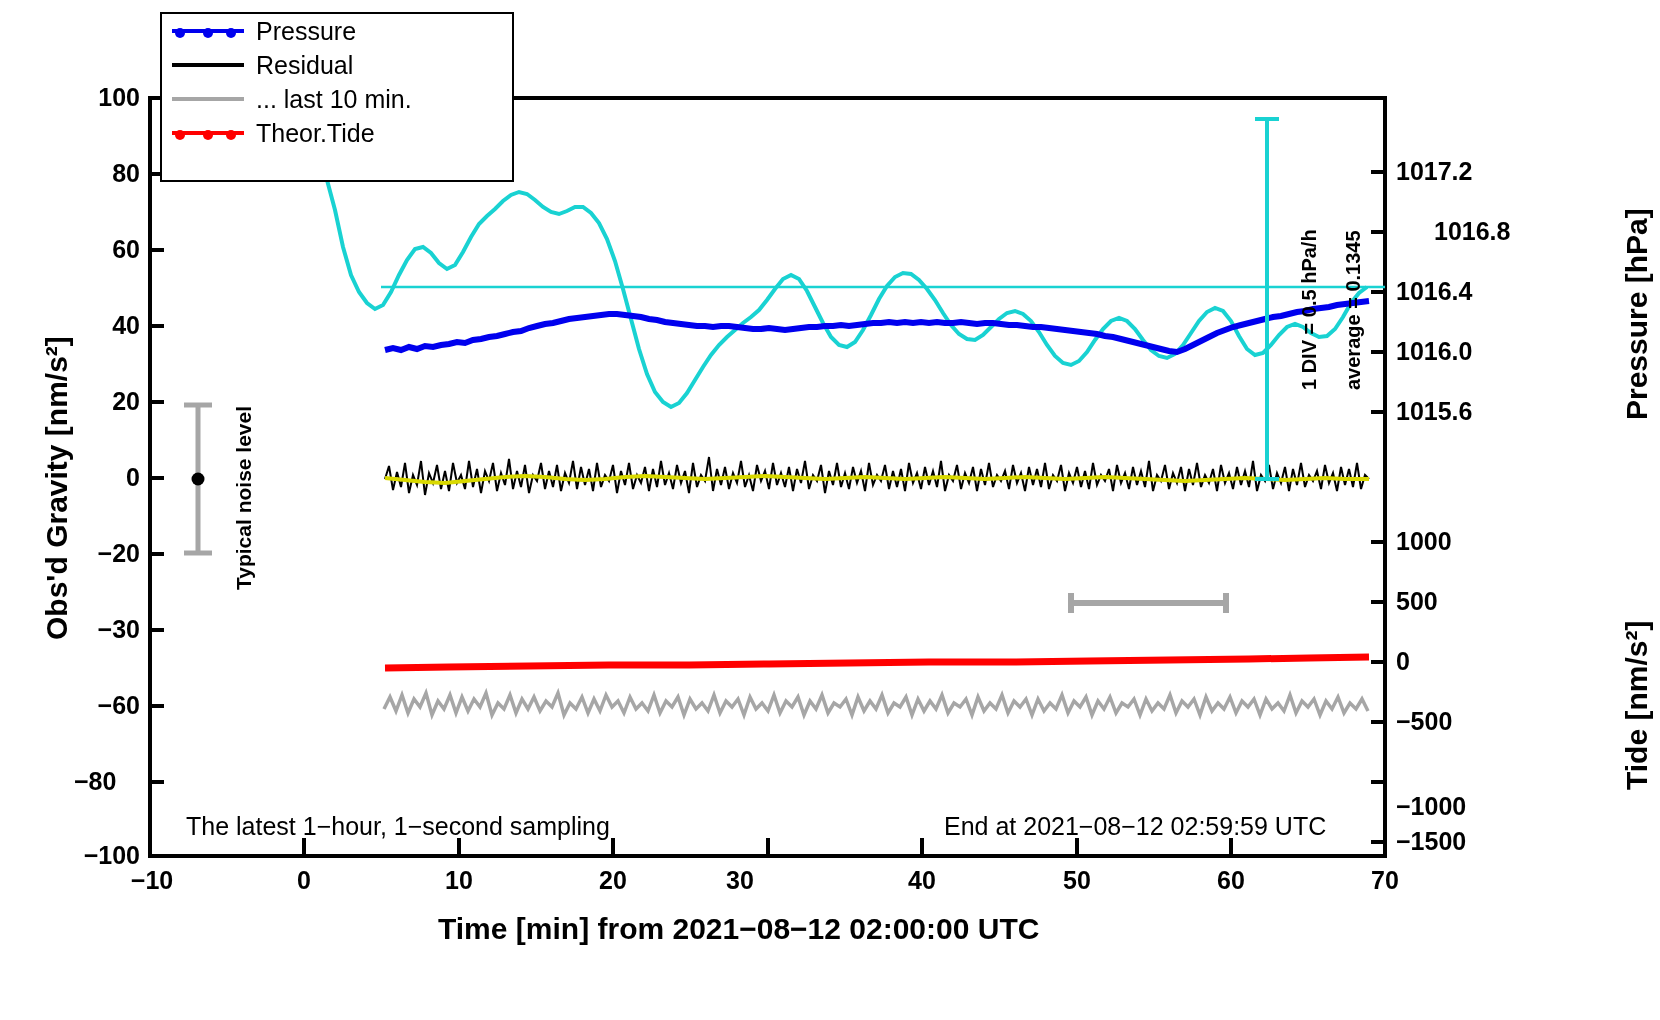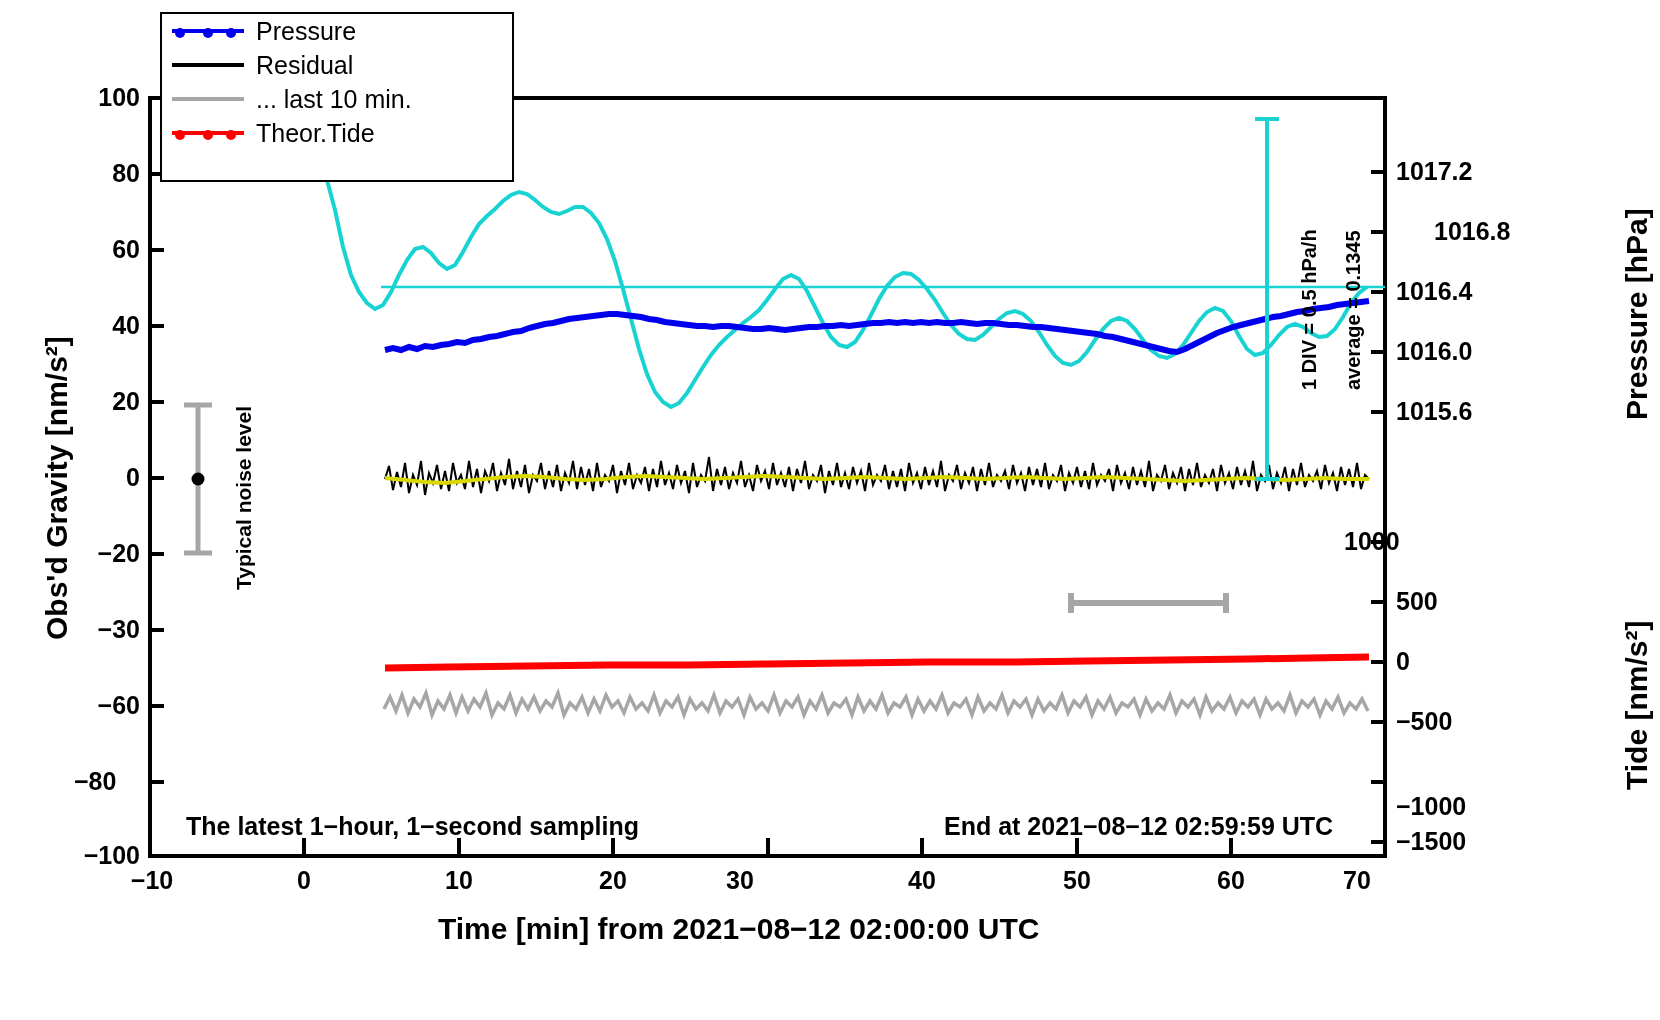--- a/index.html
+++ b/index.html
@@ -13,21 +13,21 @@
   .axtitle{font-size:30px;font-weight:bold;white-space:nowrap;}
   .rot{transform-origin:0 0;}
   .legend-box{border:2px solid #000;background:#fff;}
   .legend-row{display:flex;align-items:center;height:34px;}
   .legend-line{width:72px;height:0;border-top:4px solid #000;position:relative;margin-right:12px;margin-left:10px;}
   .legend-dot{position:absolute;top:-5px;left:50%;margin-left:-5px;width:10px;height:10px;border-radius:50%;}
   .legend-dot.l{left:8px;}
   .legend-dot.r{left:auto;right:8px;}
   .legend-txt{font-size:25px;white-space:nowrap;}
   .title{font-size:29px;font-weight:bold;white-space:nowrap;}
-  .annot{font-size:25px;font-weight:bold;white-space:nowrap;}
+  .annot{font-size:25px;font-weight:normal;white-space:nowrap;}
   .vertxt{font-size:20px;font-weight:bold;white-space:nowrap;}
   svg{display:block;}
 </style>
 </head>
 <body>
 
 <div id="stage">
 
   <div class="abs axis-line" style="left:148px;top:96px;width:4px;height:762px;"></div>
   <div class="abs axis-line" style="left:1383px;top:96px;width:4px;height:762px;"></div>
@@ -67,35 +67,35 @@
   <div class="abs lbl" style="left:571px;top:866px;width:84px;text-align:center;">20</div>
   <div class="abs tick" style="left:766px;top:838px;width:4px;height:20px;"></div>
   <div class="abs lbl" style="left:726px;top:866px;width:84px;text-align:left;">30</div>
   <div class="abs tick" style="left:920px;top:838px;width:4px;height:20px;"></div>
   <div class="abs lbl" style="left:880px;top:866px;width:84px;text-align:center;">40</div>
   <div class="abs tick" style="left:1075px;top:838px;width:4px;height:20px;"></div>
   <div class="abs lbl" style="left:1035px;top:866px;width:84px;text-align:center;">50</div>
   <div class="abs tick" style="left:1229px;top:838px;width:4px;height:20px;"></div>
   <div class="abs lbl" style="left:1189px;top:866px;width:84px;text-align:center;">60</div>
   <div class="abs tick" style="left:1383px;top:838px;width:4px;height:20px;"></div>
-  <div class="abs lbl" style="left:1343px;top:866px;width:84px;text-align:left;">70</div>
+  <div class="abs lbl" style="left:1343px;top:866px;width:84px;text-align:center;">70</div>
 
   <div class="abs tick" style="left:1371px;top:170px;width:16px;height:4px;"></div>
   <div class="abs lbl" style="left:1396px;top:157px;">1017.2</div>
   <div class="abs tick" style="left:1371px;top:230px;width:16px;height:4px;"></div>
   <div class="abs lbl" style="left:1396px;top:217px;margin-left:38px;">1016.8</div>
   <div class="abs tick" style="left:1371px;top:290px;width:16px;height:4px;"></div>
   <div class="abs lbl" style="left:1396px;top:277px;">1016.4</div>
   <div class="abs tick" style="left:1371px;top:350px;width:16px;height:4px;"></div>
   <div class="abs lbl" style="left:1396px;top:337px;">1016.0</div>
   <div class="abs tick" style="left:1371px;top:410px;width:16px;height:4px;"></div>
   <div class="abs lbl" style="left:1396px;top:397px;">1015.6</div>
 
   <div class="abs tick" style="left:1371px;top:540px;width:16px;height:4px;"></div>
-  <div class="abs lbl" style="left:1344px;top:527px;">1000</div>
+  <div class="abs lbl" style="left:1396px;top:527px;">1000</div>
   <div class="abs tick" style="left:1371px;top:600px;width:16px;height:4px;"></div>
   <div class="abs lbl" style="left:1396px;top:587px;">500</div>
   <div class="abs tick" style="left:1371px;top:660px;width:16px;height:4px;"></div>
   <div class="abs lbl" style="left:1396px;top:647px;">0</div>
   <div class="abs tick" style="left:1371px;top:720px;width:16px;height:4px;"></div>
   <div class="abs lbl" style="left:1396px;top:707px;">−500</div>
   <div class="abs tick" style="left:1371px;top:780px;width:16px;height:4px;"></div>
   <div class="abs lbl" style="left:1396px;top:792px;">−1000</div>
   <div class="abs tick" style="left:1371px;top:840px;width:16px;height:4px;"></div>
   <div class="abs lbl" style="left:1396px;top:827px;">−1500</div>

